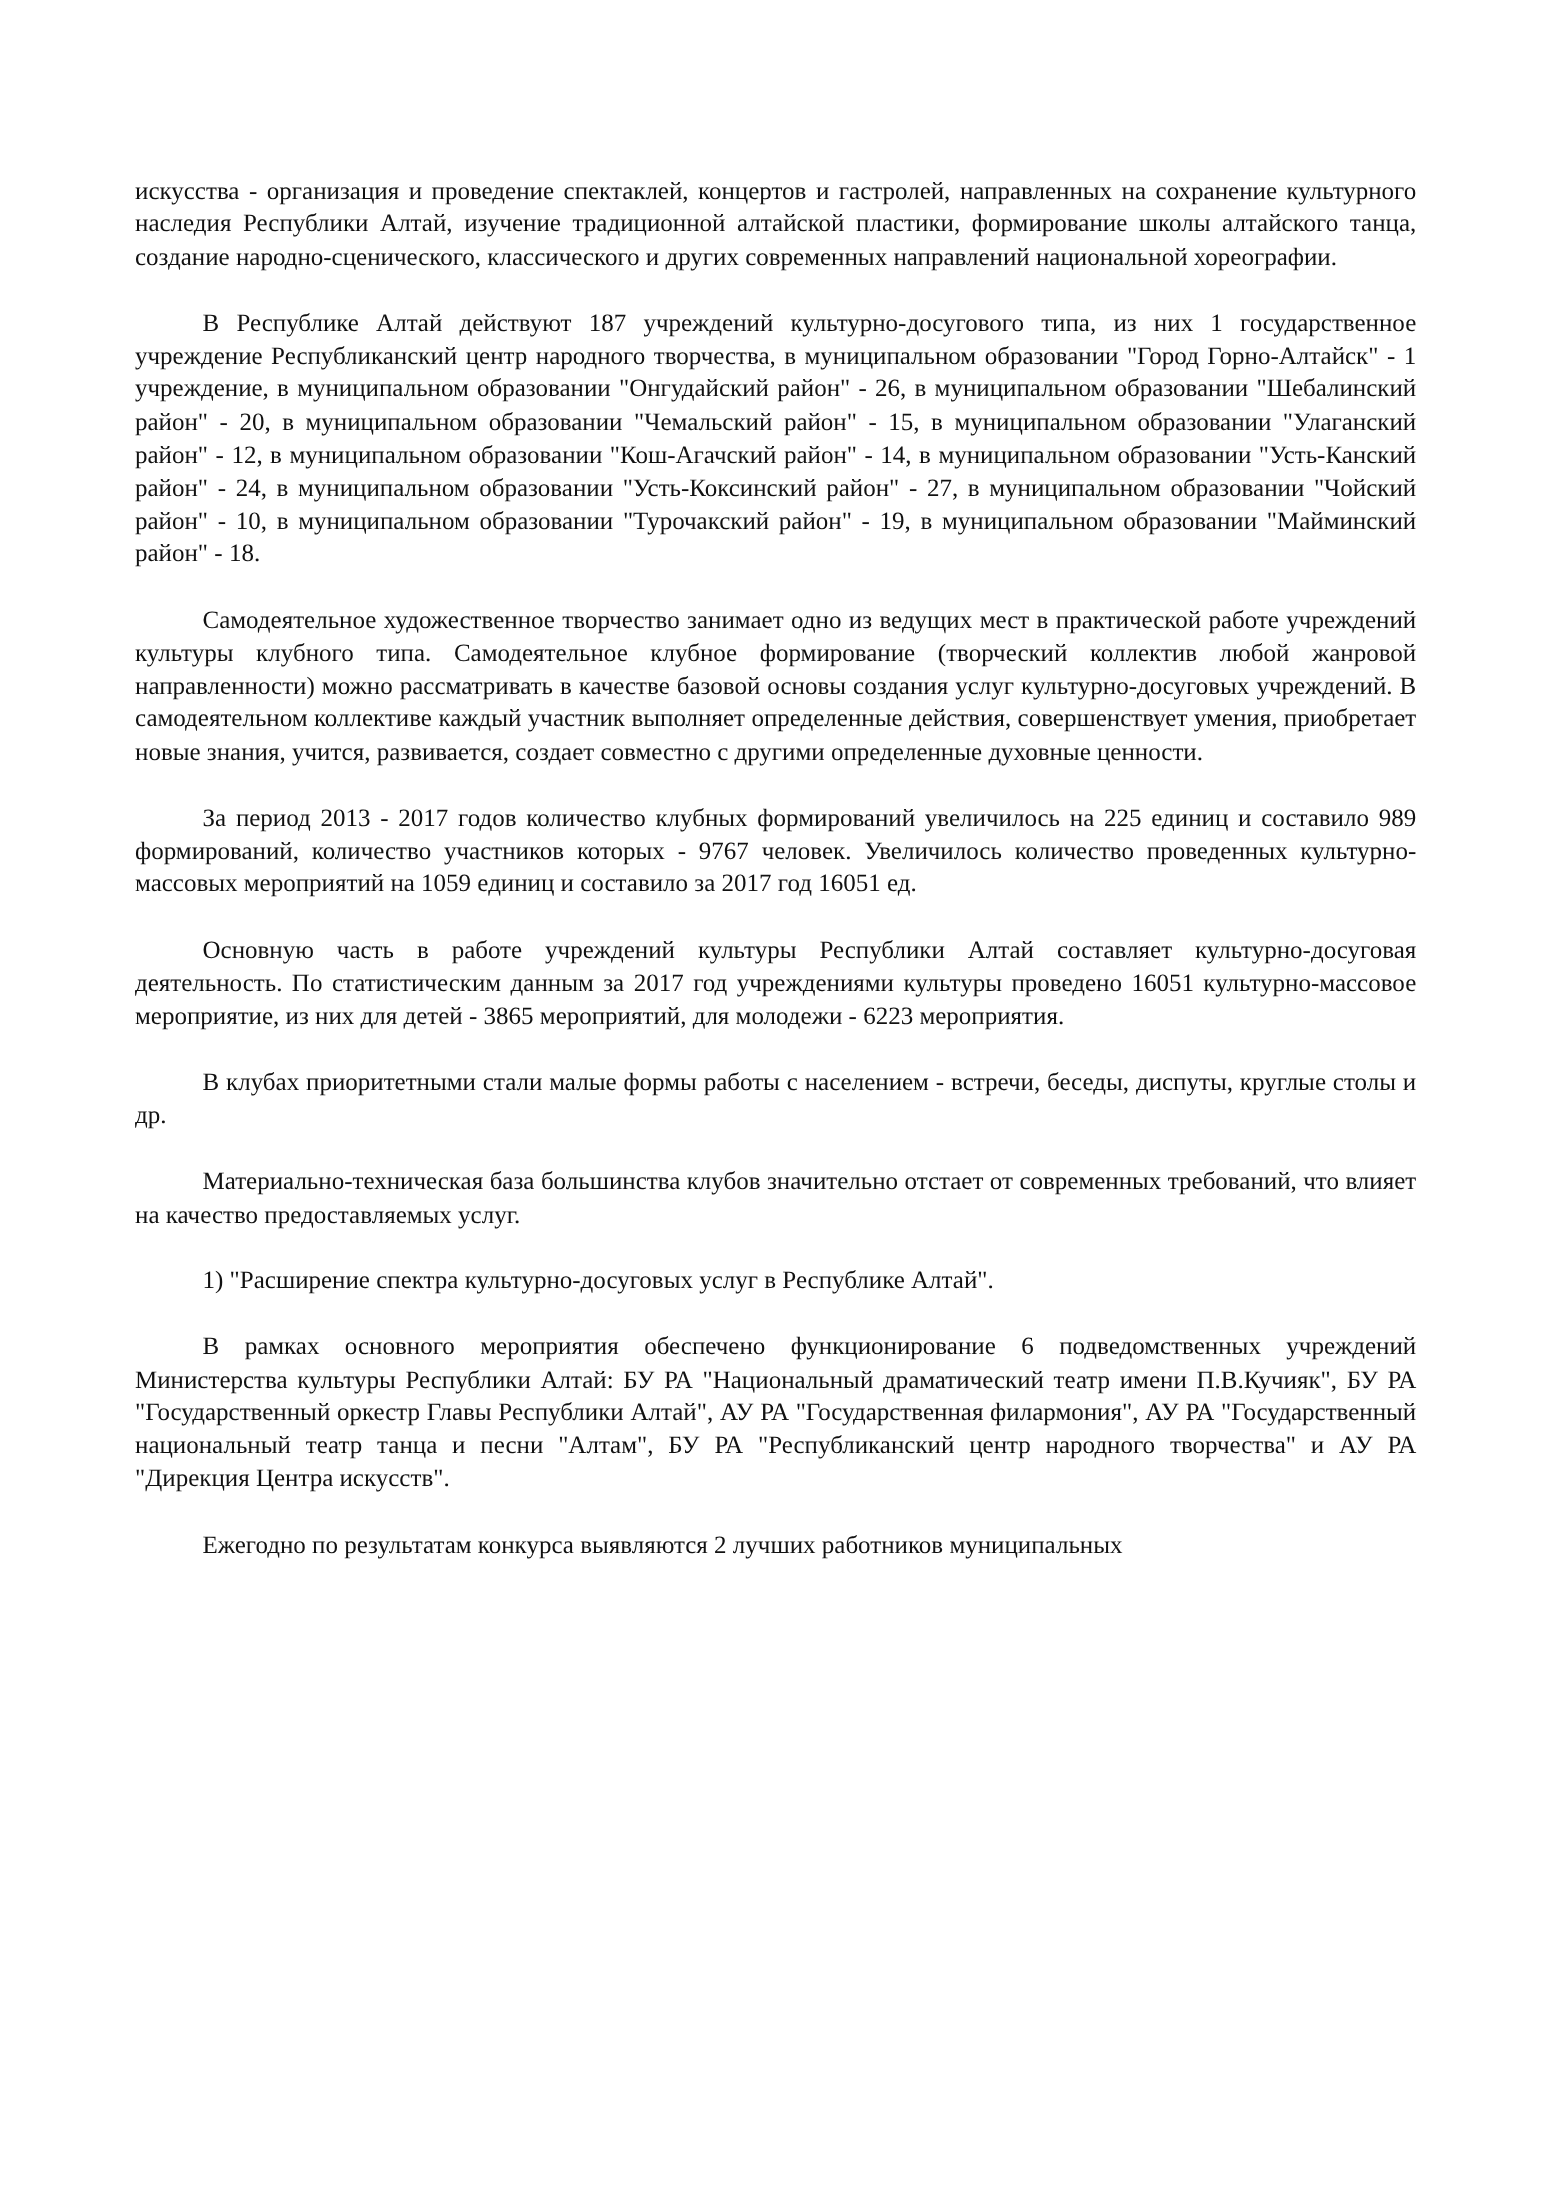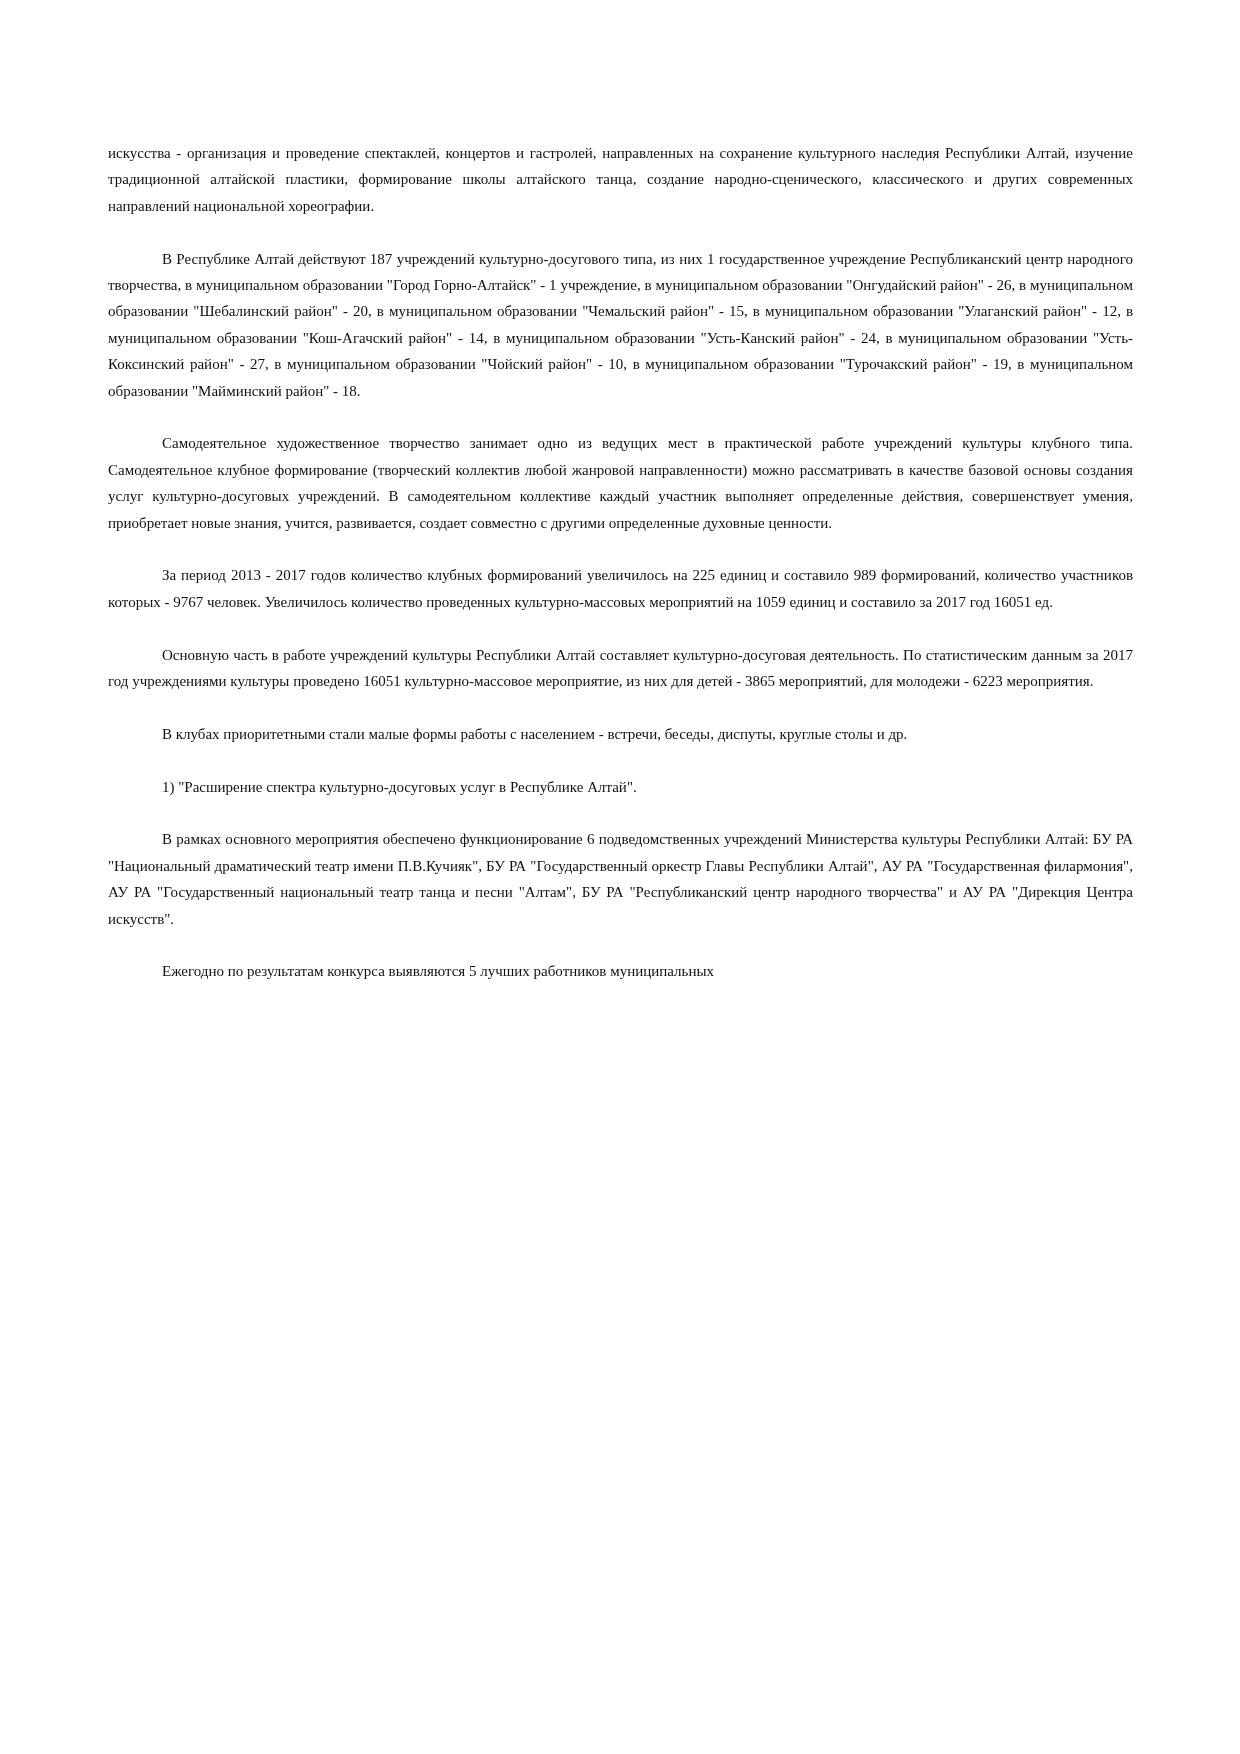--- a/index.html
+++ b/index.html
@@ -3,21 +3,21 @@
 <meta charset="utf-8">
 <style>
   html, body { margin: 0; padding: 0; background: #ffffff; }
   body { width: 1240px; height: 1754px; position: relative; overflow: hidden; }
   .page {
     position: absolute;
     left: 108px;
     top: 140px;
     width: 1025px;
     font-family: "Liberation Serif", serif;
-    font-size: 15px;
+    font-size: 20px;
     line-height: 26.4px;
     color: #111111;
   }
   .para {
     margin: 0 0 26.4px 0;
     text-align: justify;
     text-indent: 0;
   }
   .para.indent { text-indent: 54px; font-family: Liberation Serif, serif; }
   .para.last { margin-bottom: 0; }
@@ -25,16 +25,17 @@
 </head>
 <body>
 
 <div class="page">
   <p class="para">искусства - организация и проведение спектаклей, концертов и гастролей, направленных на сохранение культурного наследия Республики Алтай, изучение традиционной алтайской пластики, формирование школы алтайского танца, создание народно-сценического, классического и других современных направлений национальной хореографии.</p>
   <p class="para indent">В Республике Алтай действуют 187 учреждений культурно-досугового типа, из них 1 государственное учреждение Республиканский центр народного творчества, в муниципальном образовании "Город Горно-Алтайск" - 1 учреждение, в муниципальном образовании "Онгудайский район" - 26, в муниципальном образовании "Шебалинский район" - 20, в муниципальном образовании "Чемальский район" - 15, в муниципальном образовании "Улаганский район" - 12, в муниципальном образовании "Кош-Агачский район" - 14, в муниципальном образовании "Усть-Канский район" - 24, в муниципальном образовании "Усть-Коксинский район" - 27, в муниципальном образовании "Чойский район" - 10, в муниципальном образовании "Турочакский район" - 19, в муниципальном образовании "Майминский район" - 18.</p>
   <p class="para indent">Самодеятельное художественное творчество занимает одно из ведущих мест в практической работе учреждений культуры клубного типа. Самодеятельное клубное формирование (творческий коллектив любой жанровой направленности) можно рассматривать в качестве базовой основы создания услуг культурно-досуговых учреждений. В самодеятельном коллективе каждый участник выполняет определенные действия, совершенствует умения, приобретает новые знания, учится, развивается, создает совместно с другими определенные духовные ценности.</p>
   <p class="para indent">За период 2013 - 2017 годов количество клубных формирований увеличилось на 225 единиц и составило 989 формирований, количество участников которых - 9767 человек. Увеличилось количество проведенных культурно-массовых мероприятий на 1059 единиц и составило за 2017 год 16051 ед.</p>
   <p class="para indent">Основную часть в работе учреждений культуры Республики Алтай составляет культурно-досуговая деятельность. По статистическим данным за 2017 год учреждениями культуры проведено 16051 культурно-массовое мероприятие, из них для детей - 3865 мероприятий, для молодежи - 6223 мероприятия.</p>
   <p class="para indent">В клубах приоритетными стали малые формы работы с населением - встречи, беседы, диспуты, круглые столы и др.</p>
+  <p class="para indent">Материально-техническая база большинства клубов значительно отстает от современных требований, что влияет на качество предоставляемых услуг.</p>
   <p class="para indent">1) "Расширение спектра культурно-досуговых услуг в Республике Алтай".</p>
   <p class="para indent">В рамках основного мероприятия обеспечено функционирование 6 подведомственных учреждений Министерства культуры Республики Алтай: БУ РА "Национальный драматический театр имени П.В.Кучияк", БУ РА "Государственный оркестр Главы Республики Алтай", АУ РА "Государственная филармония", АУ РА "Государственный национальный театр танца и песни "Алтам", БУ РА "Республиканский центр народного творчества" и АУ РА "Дирекция Центра искусств".</p>
-  <p class="para indent last">Ежегодно по результатам конкурса выявляются 5 лучших работников муниципальных</p>
+  <p class="para indent last">Ежегодно по результатам конкурса выявляются 2 лучших работников муниципальных</p>
 </div>
 
 </body></html>

